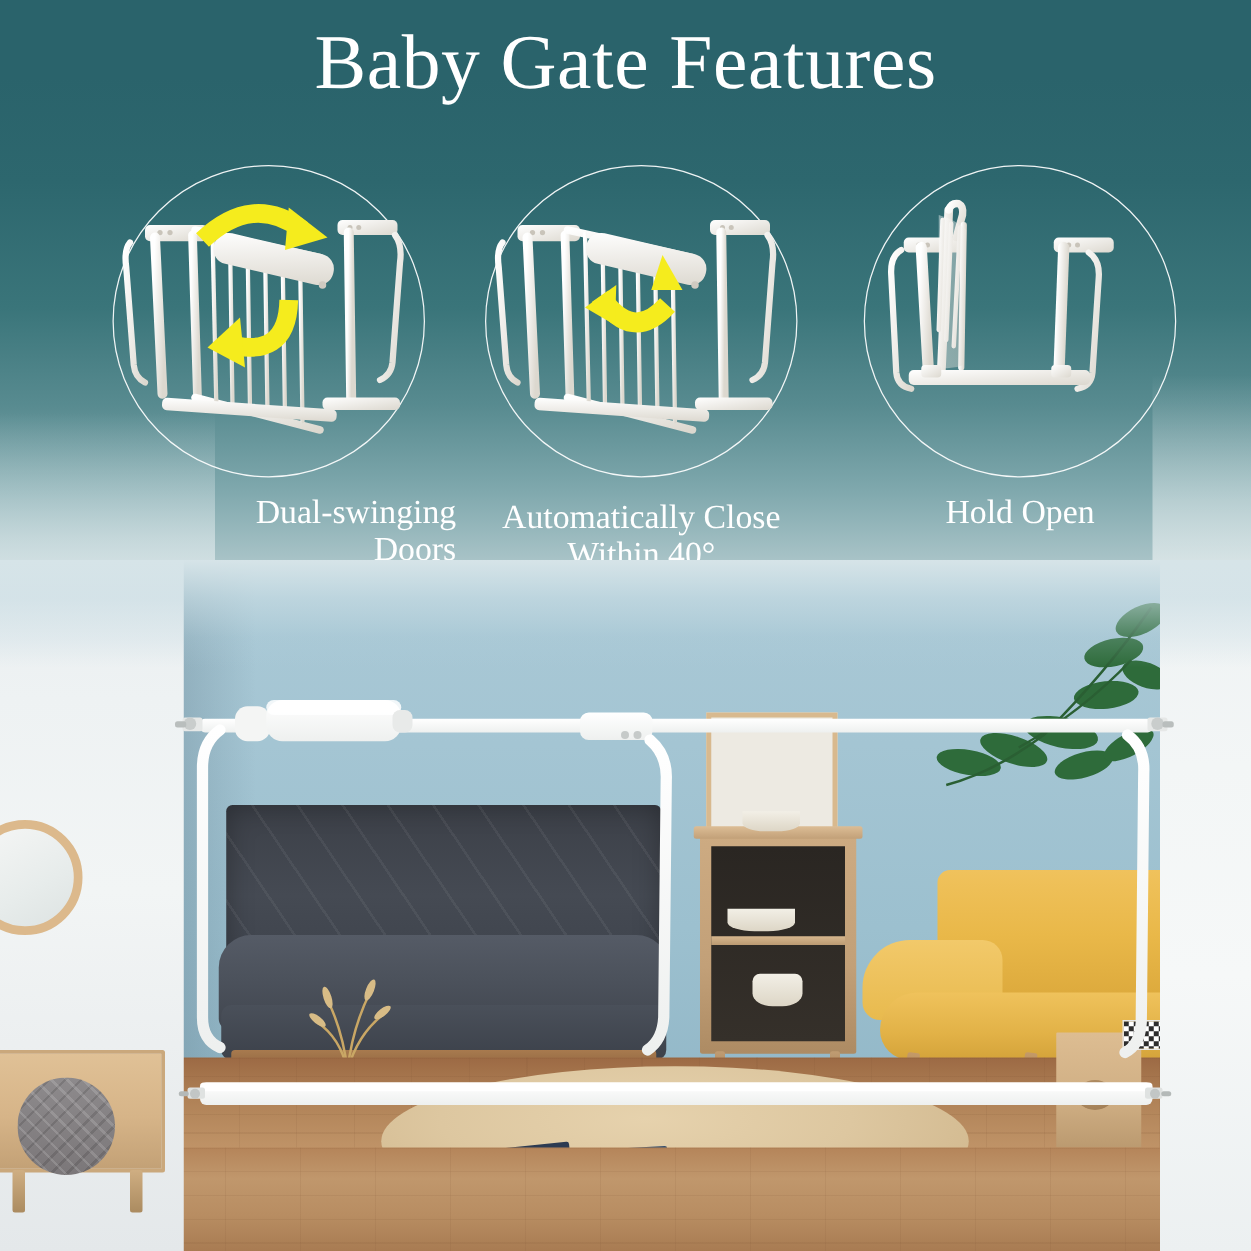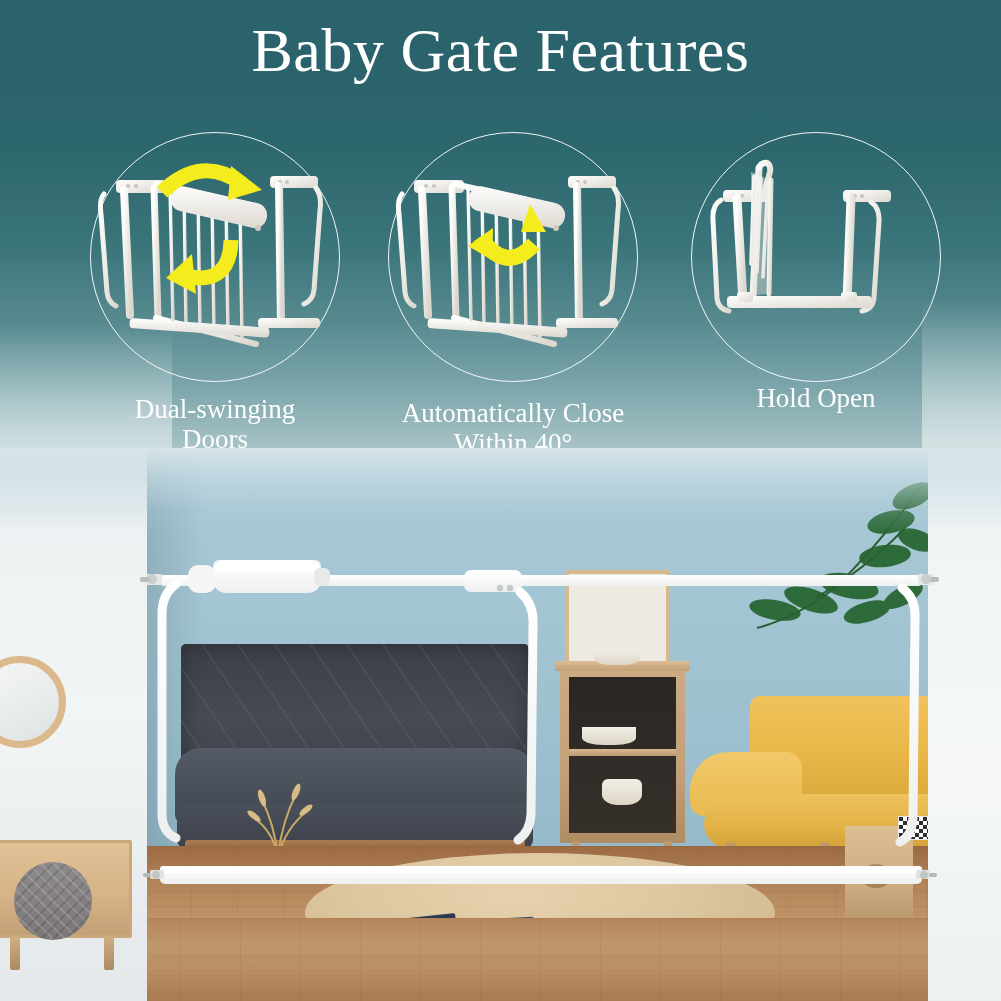--- a/index.html
+++ b/index.html
@@ -77,23 +77,23 @@
 
   .feature-label{
     position:absolute;left:0;width:300px;
     text-align:center;
     color:#ffffff;
     font-size:27px;
     line-height:30px;
     font-family:"Liberation Serif", serif;
     white-space:pre-line;
   }
-  #label-0{top:262px;}
+  #label-0{top:262px;text-align:right;}
   #label-1{top:266px;}
-  #label-2{top:251px;}
+  #label-2{top:262px;}
 
   
   .photo{
     position:absolute;left:0;top:448px;width:1001px;height:553px;
     overflow:hidden;
   }
   
   .wall{
     position:absolute;left:145px;top:0;width:785px;height:420px;
     background:linear-gradient(180deg,#aac9d6 0%,#a4c5d3 35%,#9cc0cf 70%,#93b8c8 100%);

